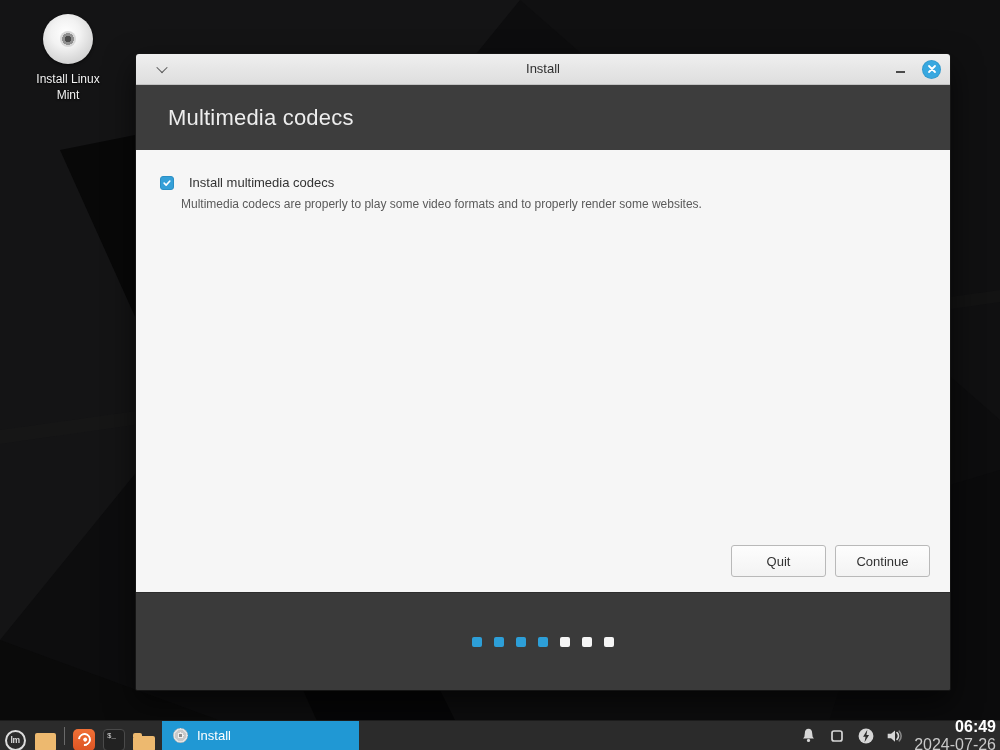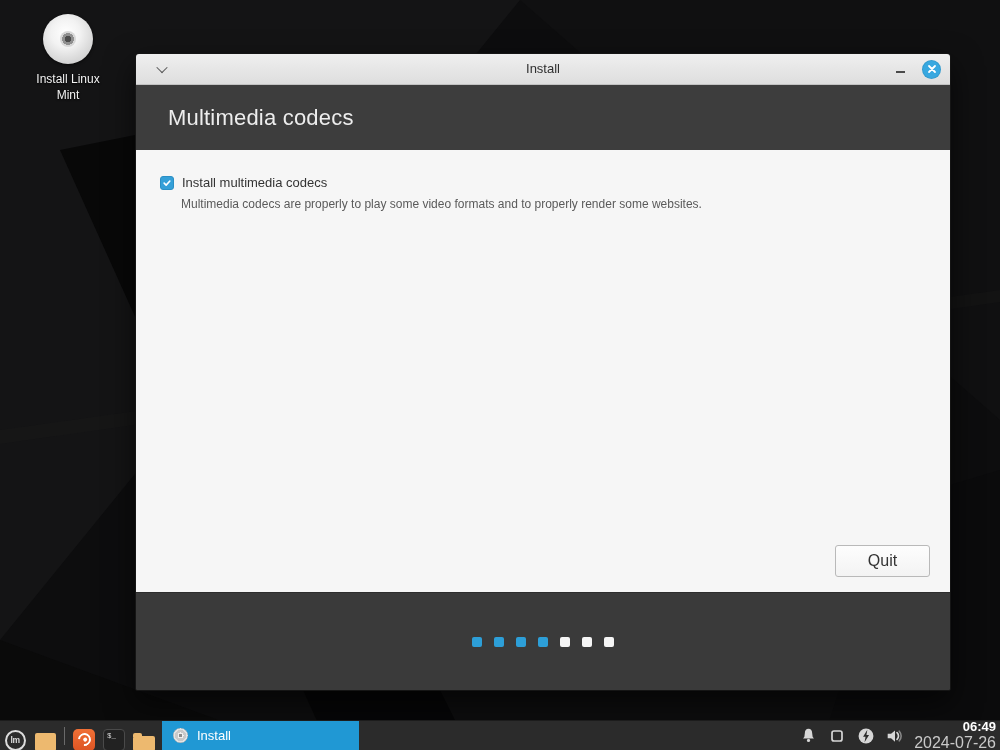--- a/index.html
+++ b/index.html
@@ -34,25 +34,25 @@
     box-shadow:inset 0 0 0 1px rgba(0,0,0,.08);}
   .page-header{flex:0 0 65px;background:#3d3d3d;display:flex;align-items:center;padding:0 32px;}
   .page-header h1{margin:0;font-size:22px;font-weight:400;color:#ededed;letter-spacing:.2px;}
   .content{flex:1 1 auto;position:relative;background:#f6f6f6;}
   .option-row{display:flex;align-items:center;margin:25px 0 0 24px;}
   .checkbox{width:14px;height:14px;border-radius:3px;background:#fff;border:1px solid #9a9a9a;box-sizing:border-box;
     display:flex;align-items:center;justify-content:center;flex:0 0 14px;}
   .checkbox.checked{background:#35a0d8;border-color:#2b8fc5;}
   .checkbox svg{display:none;}
   .checkbox.checked svg{display:block;}
-  .option-label{margin-left:8px;font-size:13px;color:#333;}
+  .option-label{margin-left:15px;font-size:13px;color:#333;}
   .description{margin:7px 30px 0 45px;font-size:12px;color:#5a5a5a;}
   .btn-row{position:absolute;right:20px;bottom:15px;display:flex;gap:9px;}
   .btn{width:95px;height:32px;background:linear-gradient(#fdfdfd,#f3f3f3);border:1px solid #b9b9b9;
-    border-radius:3px;font-size:16px;color:#333;font-family:inherit;}
+    border-radius:3px;font-size:13px;color:#333;font-family:inherit;}
   .footer{flex:0 0 97px;background:#3a3a3a;border-top:1px solid #2d2d2d;
     display:flex;align-items:center;justify-content:center;}
   .dot{width:10px;height:10px;border-radius:2px;background:#f5f5f5;margin:0 6px;display:inline-block;}
   .dot.active{background:#2d9fd8;}
 
   
   .taskbar{position:absolute;left:0;bottom:0;width:1000px;height:30px;background:#2b2b2b;
     border-top:1px solid #1c1c1c;box-sizing:border-box;display:flex;align-items:center;z-index:10;}
   .tb-left{display:flex;align-items:center;height:100%;}
   .launcher{width:30px;height:30px;display:flex;align-items:flex-end;justify-content:center;}
@@ -71,21 +71,21 @@
   .folder-ic{width:22px;height:15px;border-radius:2px;background:#edb96f;position:relative;margin-top:3px;}
   .folder-ic::before{content:"";position:absolute;top:-3px;left:0;width:9px;height:4px;border-radius:2px 2px 0 0;background:#edb96f;}
   .active-task{height:30px;width:197px;margin-left:3px;background:#2098d4;display:flex;align-items:center;
     padding:0 0 0 11px;box-sizing:border-box;gap:9px;}
   .cd-mini{width:15px;height:15px;border-radius:50%;flex:0 0 15px;
     background:radial-gradient(circle, #8e8e8e 0 1.5px, #f0f0f0 1.5px 3px, #c9c9c9 3px 5.5px, #e3e3e3 5.5px 7px, #bdbdbd 7px);}
   .task-label{font-size:13px;color:#fff;}
   .tb-right{margin-left:auto;display:flex;align-items:center;gap:9px;height:100%;padding-right:2px;}
   .tray-ic{width:20px;height:22px;display:flex;align-items:center;justify-content:center;}
   .clock{text-align:right;line-height:1.1;padding-right:2px;min-width:62px;}
-  .clock .time{display:block;font-size:13px;font-weight:bold;color:#fff;}
+  .clock .time{display:block;font-size:16px;font-weight:bold;color:#fff;}
   .clock .date{display:block;font-size:16px;color:#c9c9c9;}
 </style>
 </head>
 <body>
 
 <div class="screen">
 
   <svg class="wallpaper" width="1000" height="750" viewBox="0 0 1000 750">
     <rect width="1000" height="750" fill="#0d0d0e"></rect>
     <polygon points="0,0 520,0 0,640" fill="#141415"></polygon>
@@ -129,20 +129,21 @@
           <svg width="10" height="10" viewBox="0 0 14 14">
             <path d="M3 7.2 L5.8 10 L11 4.2" stroke="#ffffff" stroke-width="2.2" fill="none" stroke-linecap="round" stroke-linejoin="round"></path>
           </svg>
         </span>
         <span class="option-label">Install multimedia codecs</span>
       </div>
       <div class="description">Multimedia codecs are properly to play some video formats and to properly render some websites.</div>
 
       <div class="btn-row">
         <button class="btn">Quit</button>
+        <button class="btn">Continue</button>
       </div>
     </div>
 
     <div class="footer">
       <div><span class="dot active"></span><span class="dot active"></span><span class="dot active"></span><span class="dot active"></span><span class="dot"></span><span class="dot"></span><span class="dot"></span></div>
     </div>
   </div>
 
   <div class="taskbar">
     <div class="tb-left">

